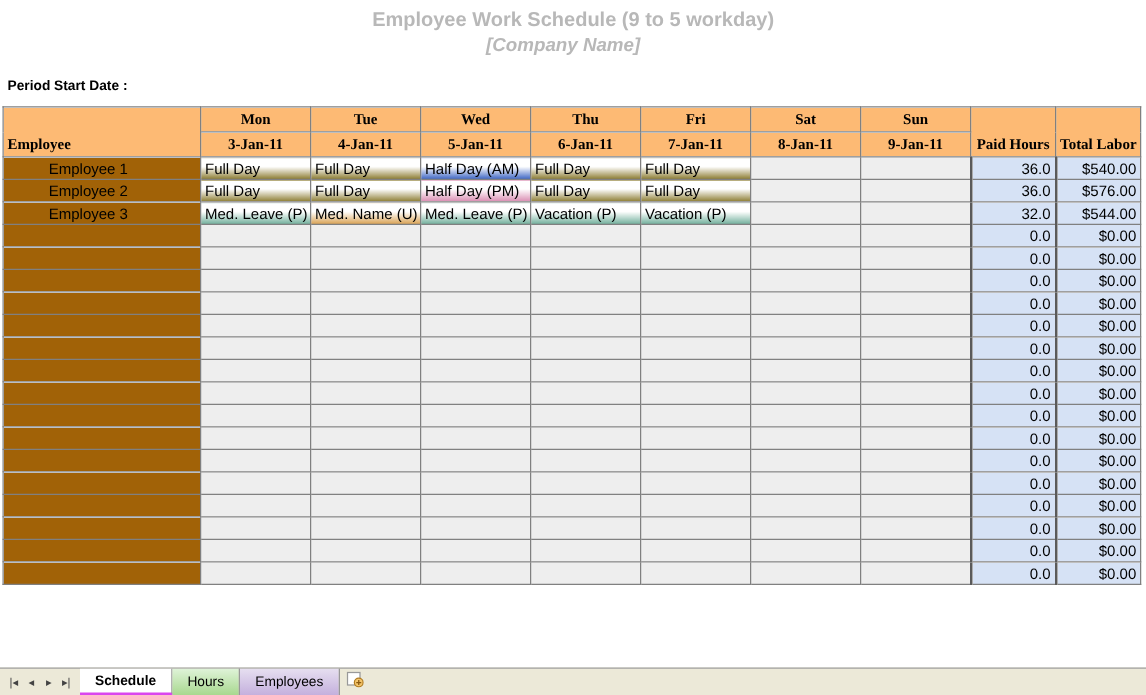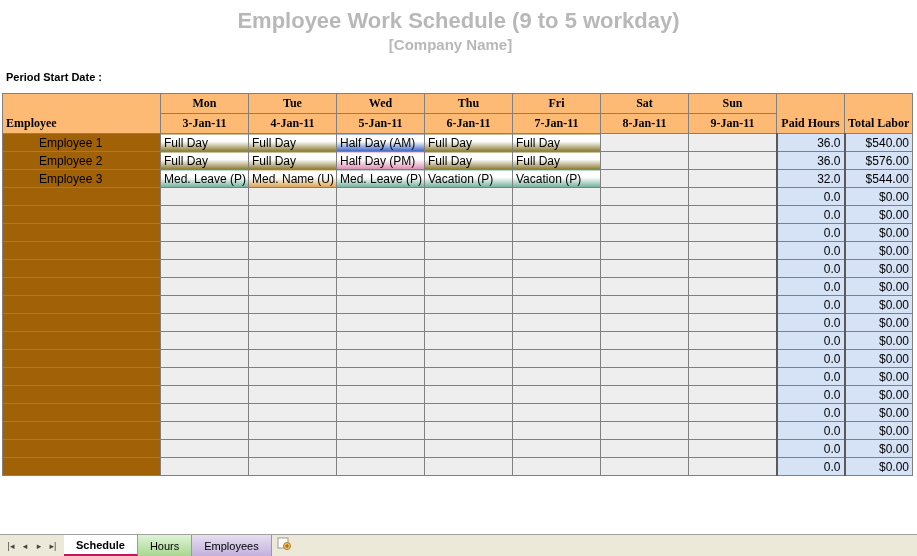--- a/index.html
+++ b/index.html
@@ -9,30 +9,31 @@
     font-family: Arial, sans-serif;
     font-size: 12px;
     background: #fff;
     width: 917px;
     height: 556px;
     overflow: hidden;
     position: relative;
   }
   .title-block { text-align: center; padding: 8px 0 4px 0; }
   .title {
-    font-size: 22px;
+    font-size: 16px;
     font-weight: bold;
     color: #b8b8b8;
     margin: 0;
   }
   .subtitle {
     font-size: 15px;
     font-weight: bold;
     color: #b8b8b8;
     margin: 2px 16px 0 0;
+    font-style: italic;
   }
   .period-row {
     display: flex;
     align-items: center;
     padding: 14px 0 10px 6px;
     font-size: 11px;
     font-weight: bold;
   }
   .period-label { margin-right: 10px; }
   .period-input {
@@ -109,21 +110,21 @@
   .tab {
     display: flex; align-items: center;
     padding: 0 12px;
     border-right: 1px solid #999;
     cursor: pointer;
     position: relative;
   }
   .tab.active {
     background: #fff;
     font-weight: bold;
-    border-bottom: 2px solid #be185d;
+    border-bottom: 2px solid #d946ef;
   }
   .tab.green  { background: linear-gradient(to bottom, #dff3d8, #a8d88f); }
   .tab.purple { background: linear-gradient(to bottom, #e6dff0, #c4b0dd); }
   .tab-icon {
     width: 16px; height: 16px;
     display: flex; align-items: center; justify-content: center;
     margin-left: 4px;
   }
 </style>
 </head>

